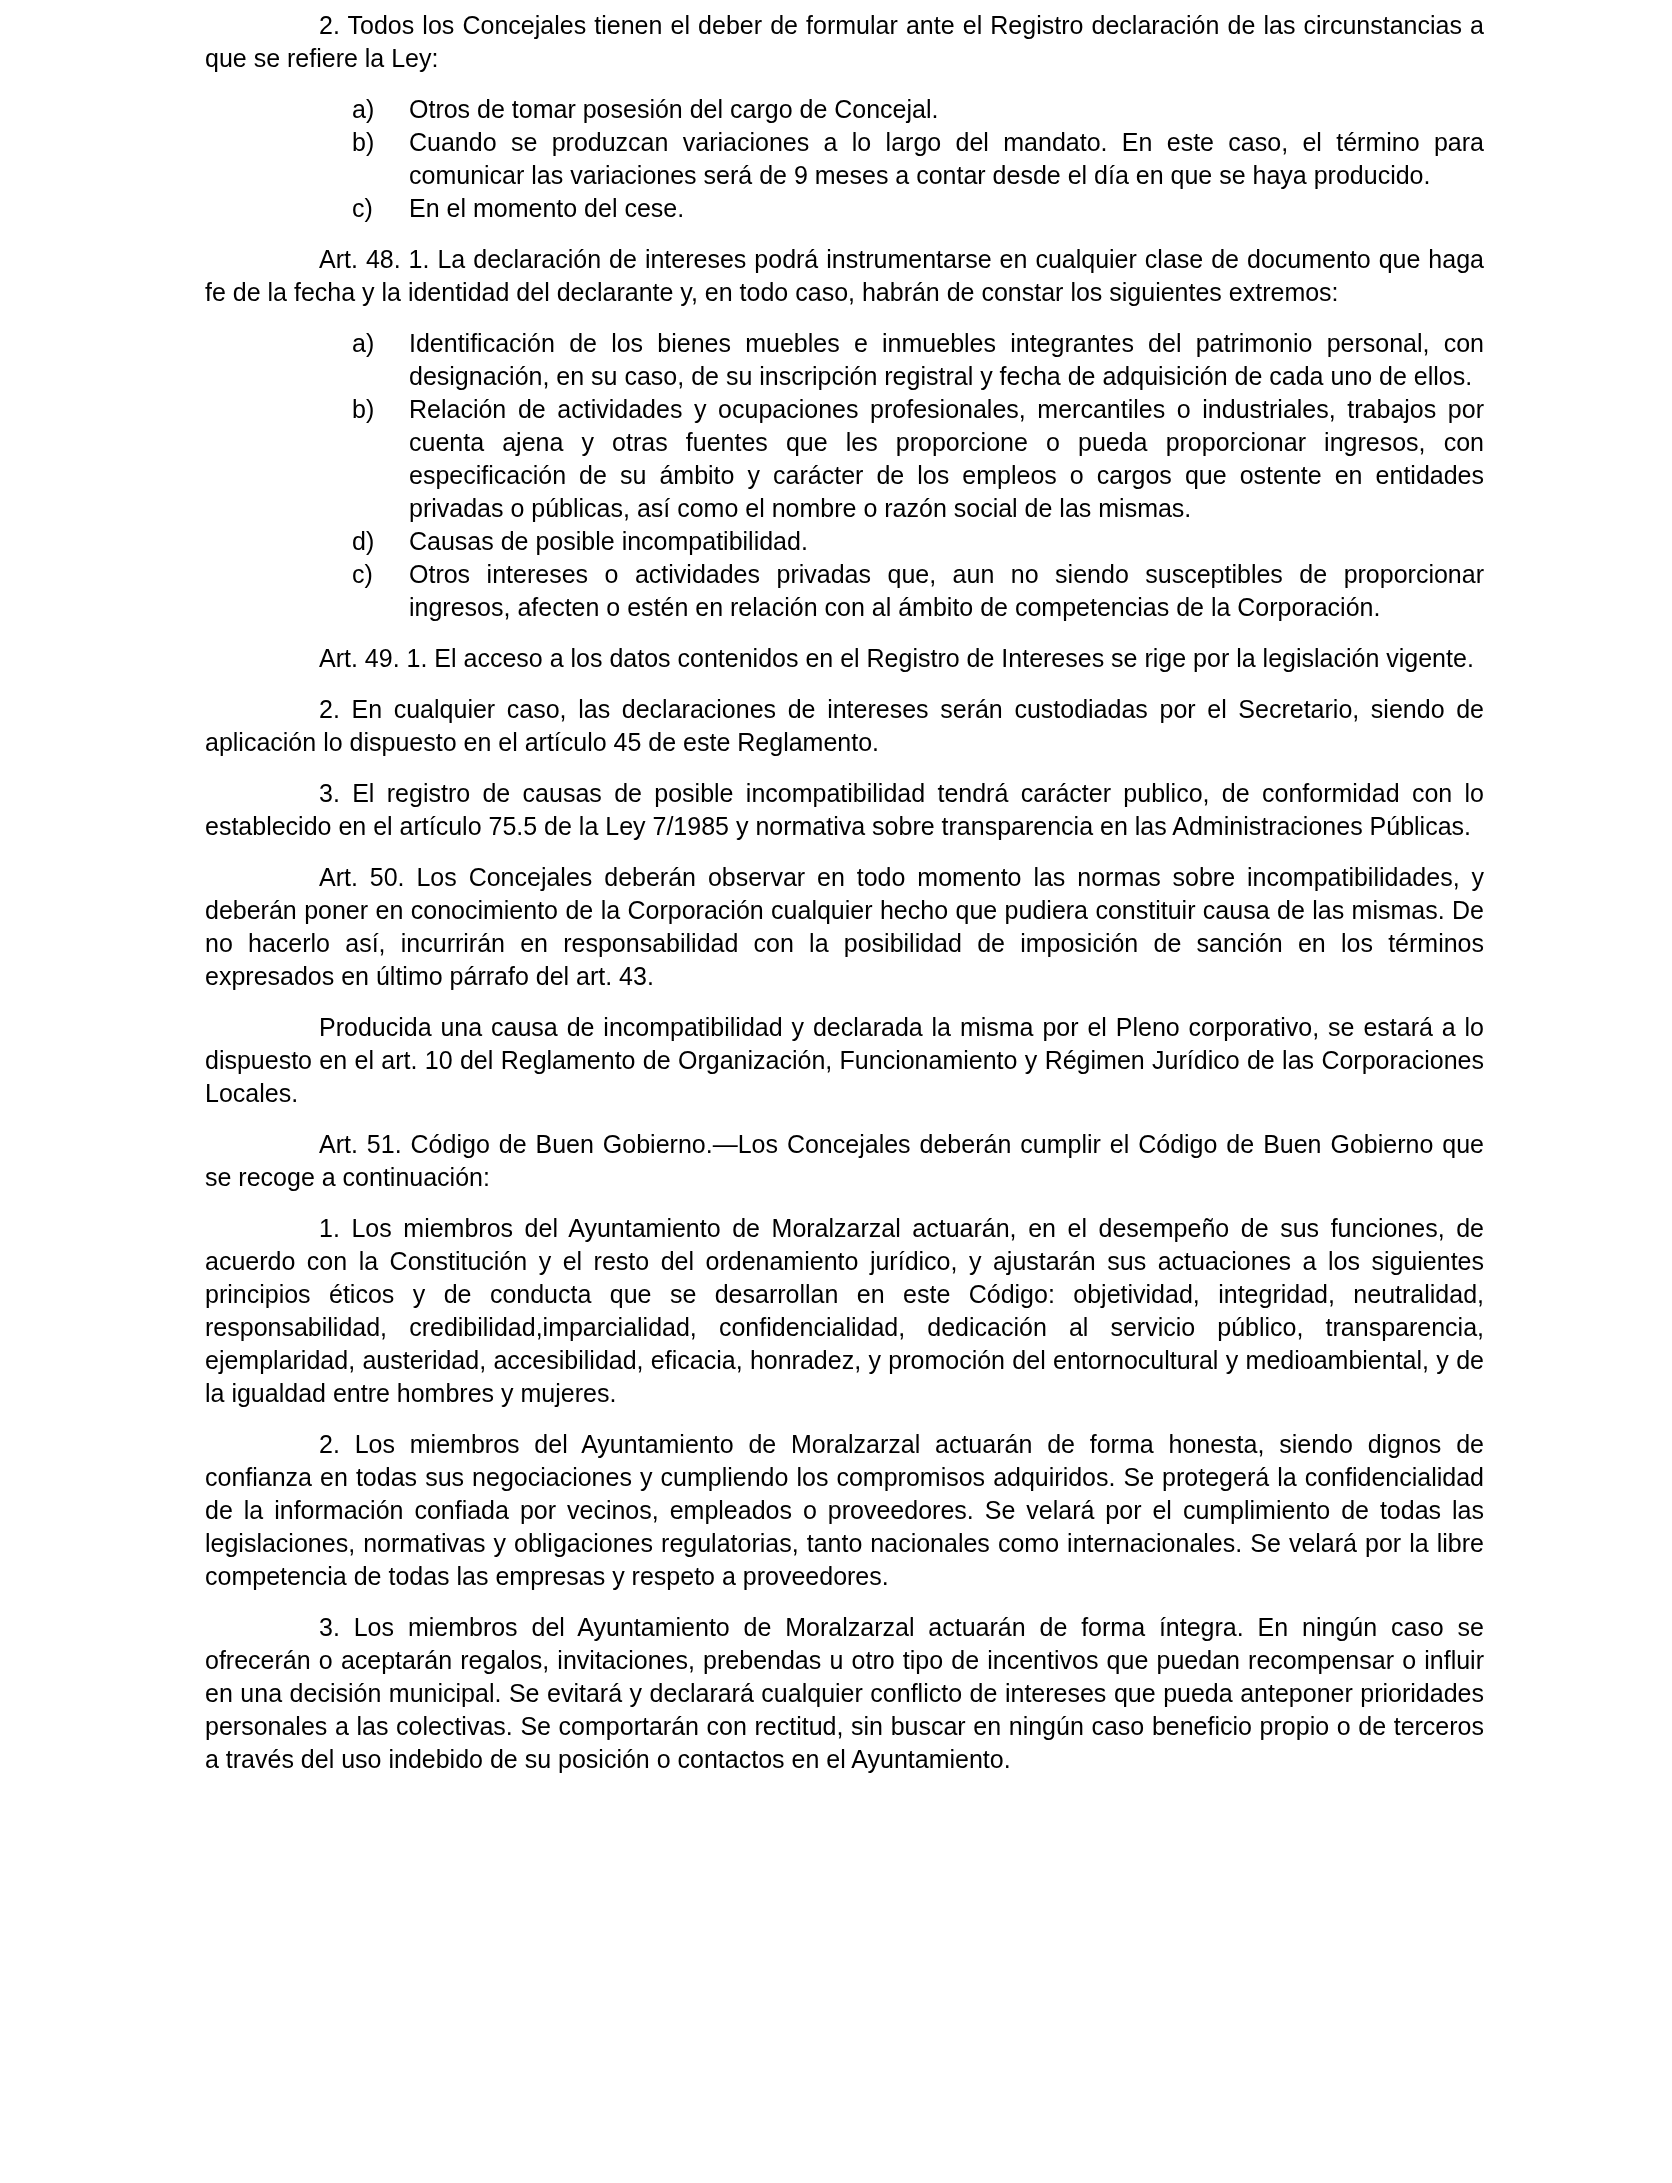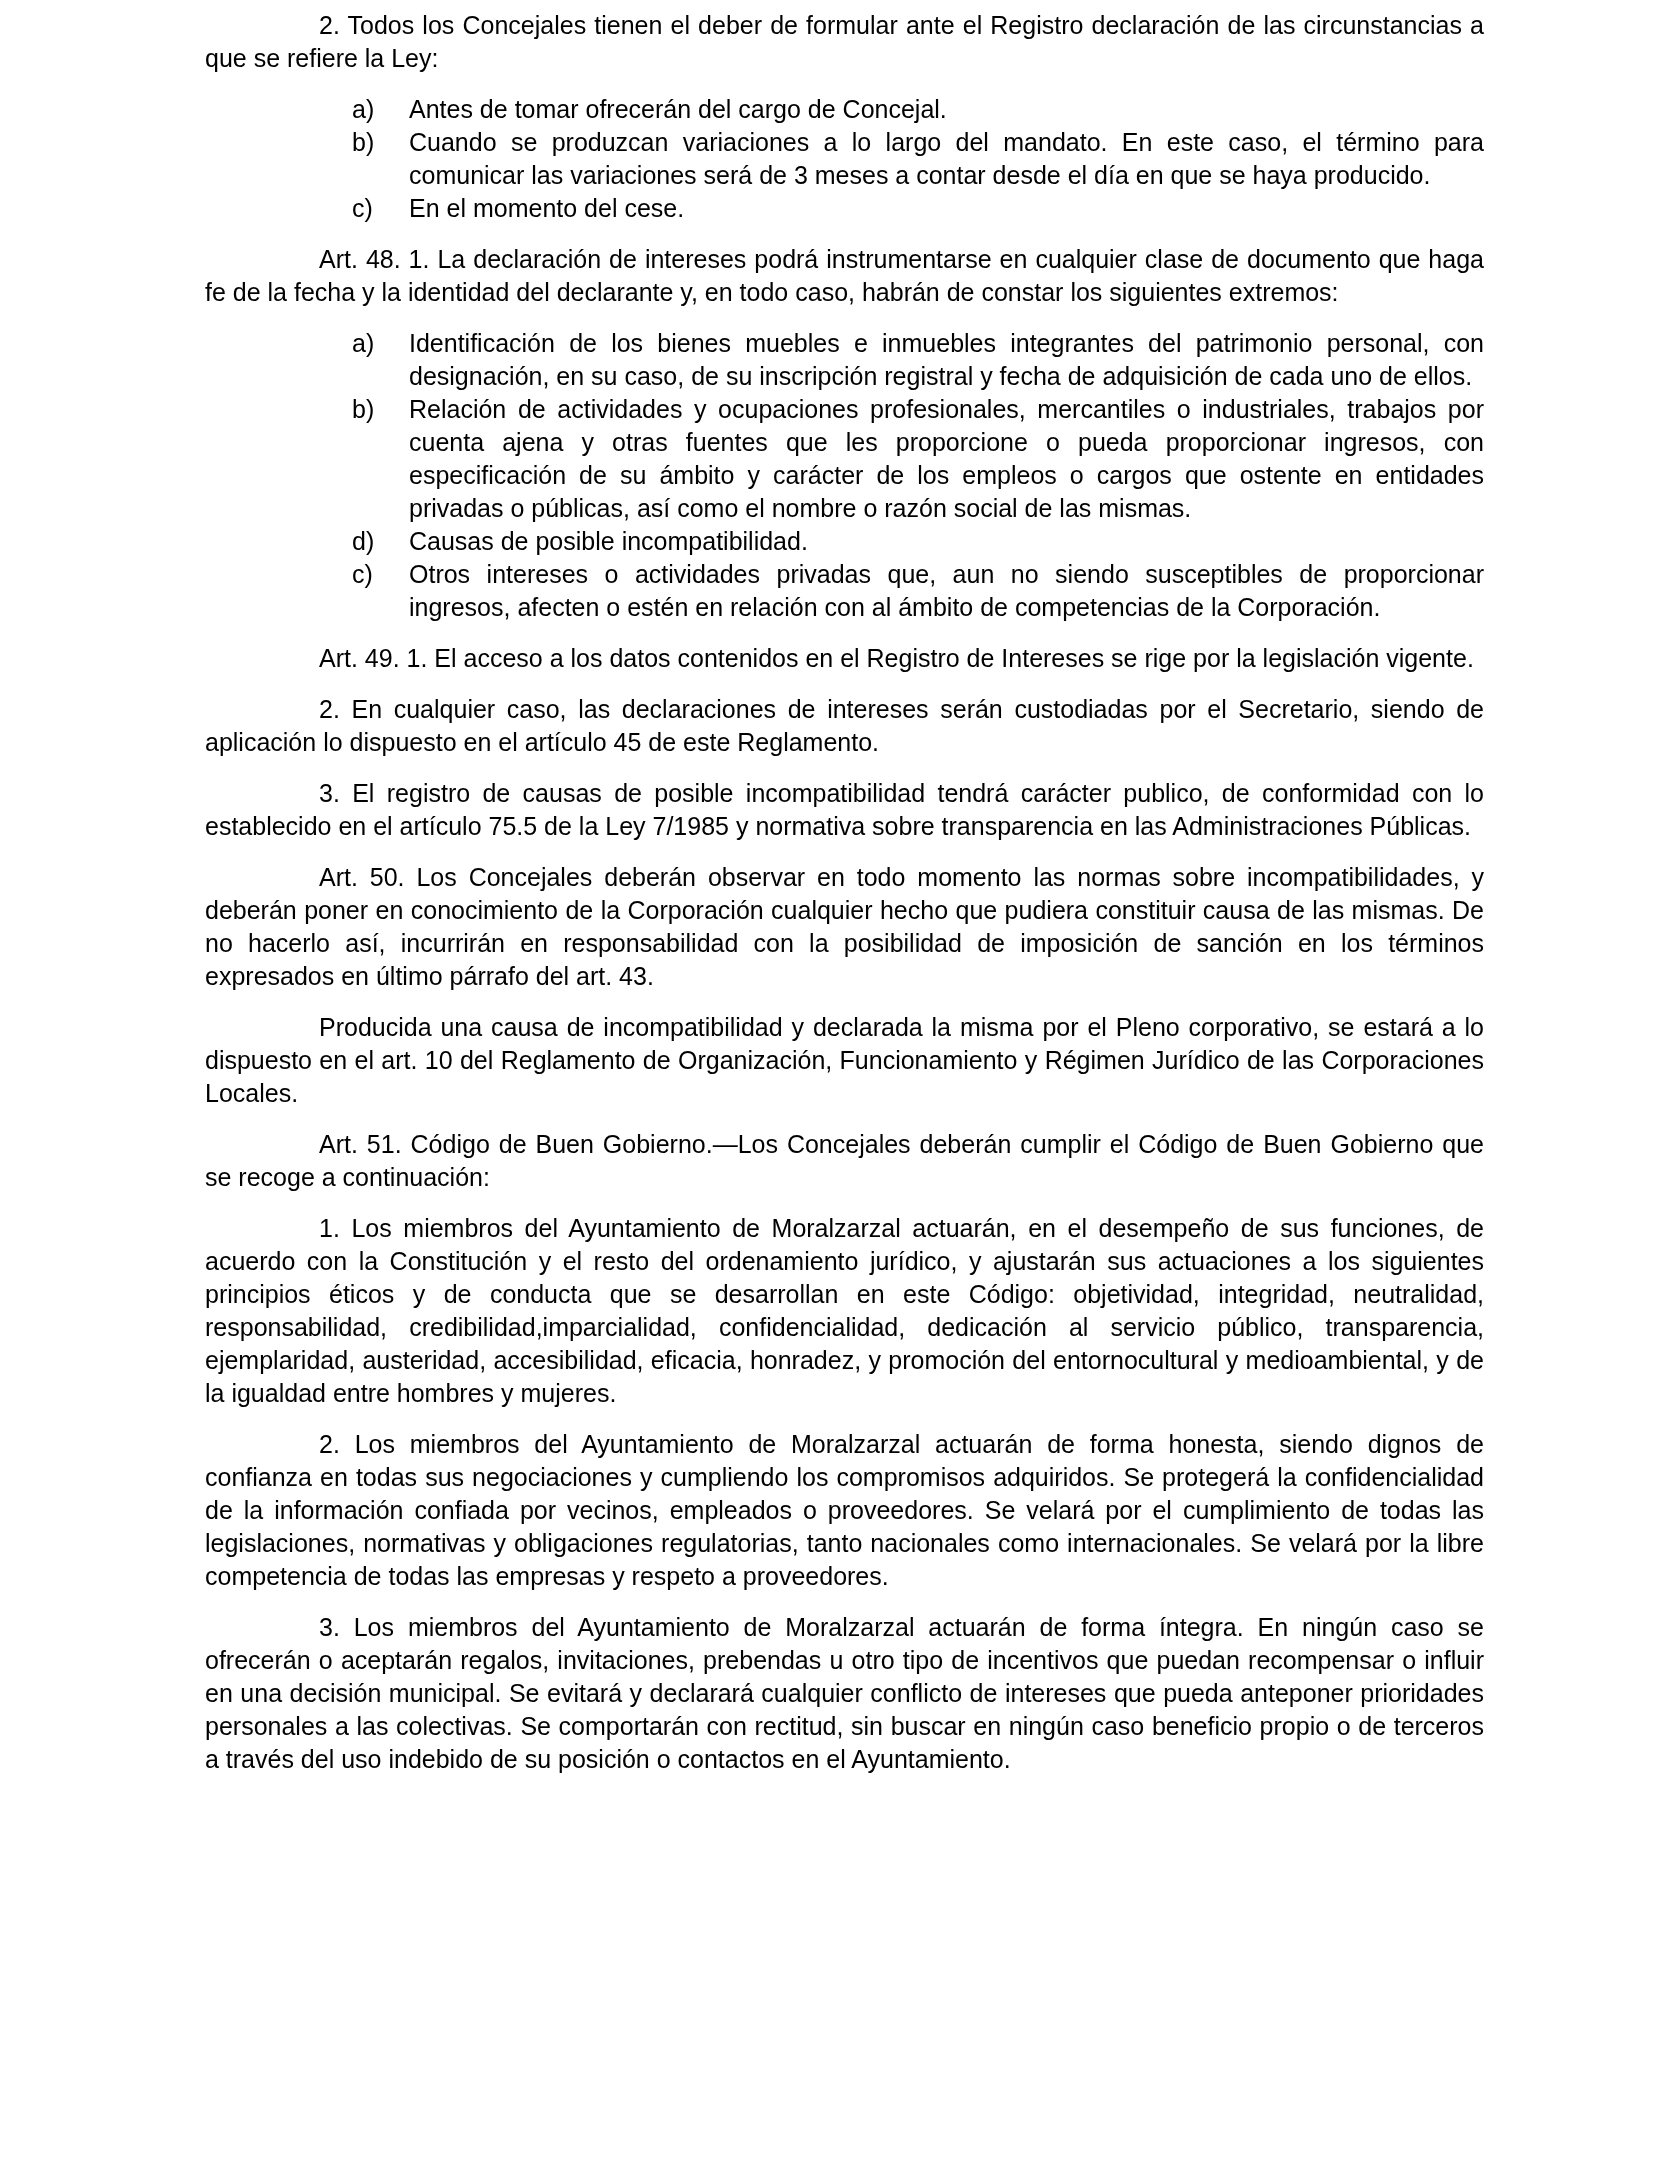--- a/index.html
+++ b/index.html
@@ -46,24 +46,24 @@
 </head>
 <body>
 
 <div class="page">
   <div class="content">
 
     <p class="para">2. Todos los Concejales tienen el deber de formular ante el Registro declaración de las circunstancias a que se refiere la Ley:</p>
 
     <div class="lettered-list">
       <div class="list-item">
-        <span class="li-label">a)</span><span class="li-text">Antes de tomar ofrecerán del cargo de Concejal.</span>
+        <span class="li-label">a)</span><span class="li-text">Otros de tomar posesión del cargo de Concejal.</span>
       </div>
       <div class="list-item">
-        <span class="li-label">b)</span><span class="li-text">Cuando se produzcan variaciones a lo largo del mandato. En este caso, el término para comunicar las variaciones será de 3 meses a contar desde el día en que se haya producido.</span>
+        <span class="li-label">b)</span><span class="li-text">Cuando se produzcan variaciones a lo largo del mandato. En este caso, el término para comunicar las variaciones será de 9 meses a contar desde el día en que se haya producido.</span>
       </div>
       <div class="list-item">
         <span class="li-label">c)</span><span class="li-text">En el momento del cese.</span>
       </div>
     </div>
 
     <p class="para">Art. 48. 1. La declaración de intereses podrá instrumentarse en cualquier clase de documento que haga fe de la fecha y la identidad del declarante y, en todo caso, habrán de constar los siguientes extremos:</p>
 
     <div class="lettered-list">
       <div class="list-item">

